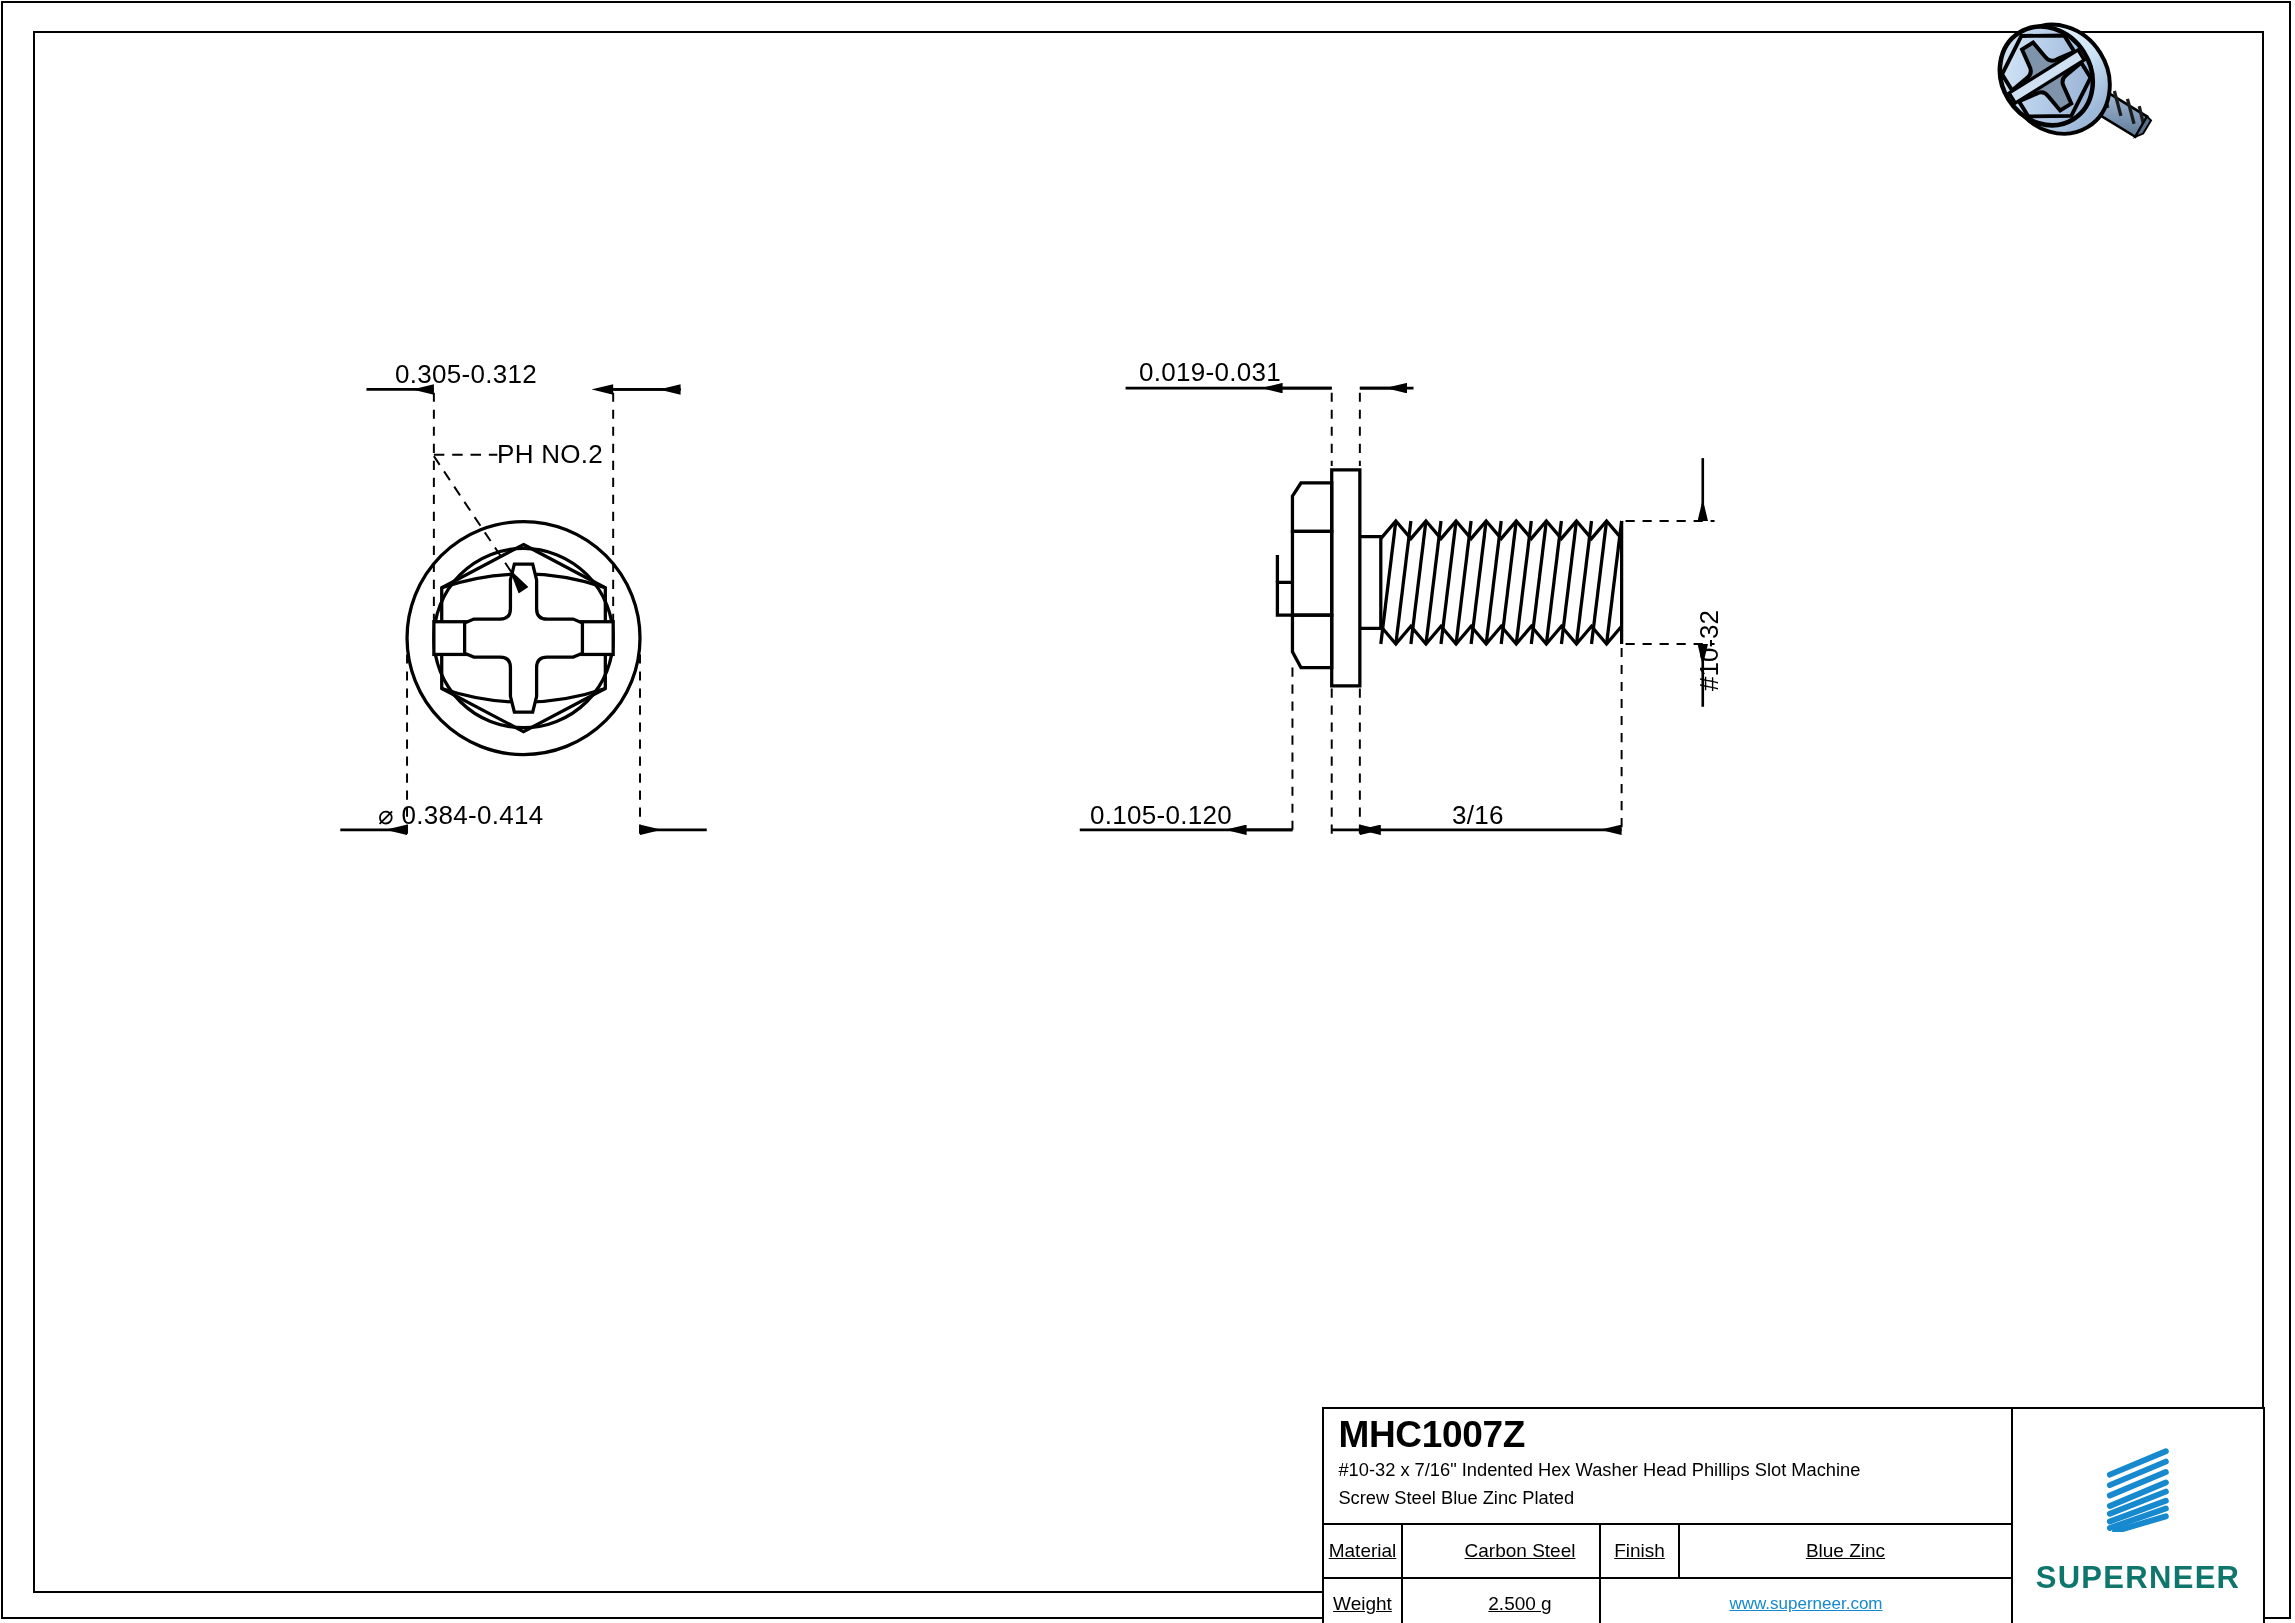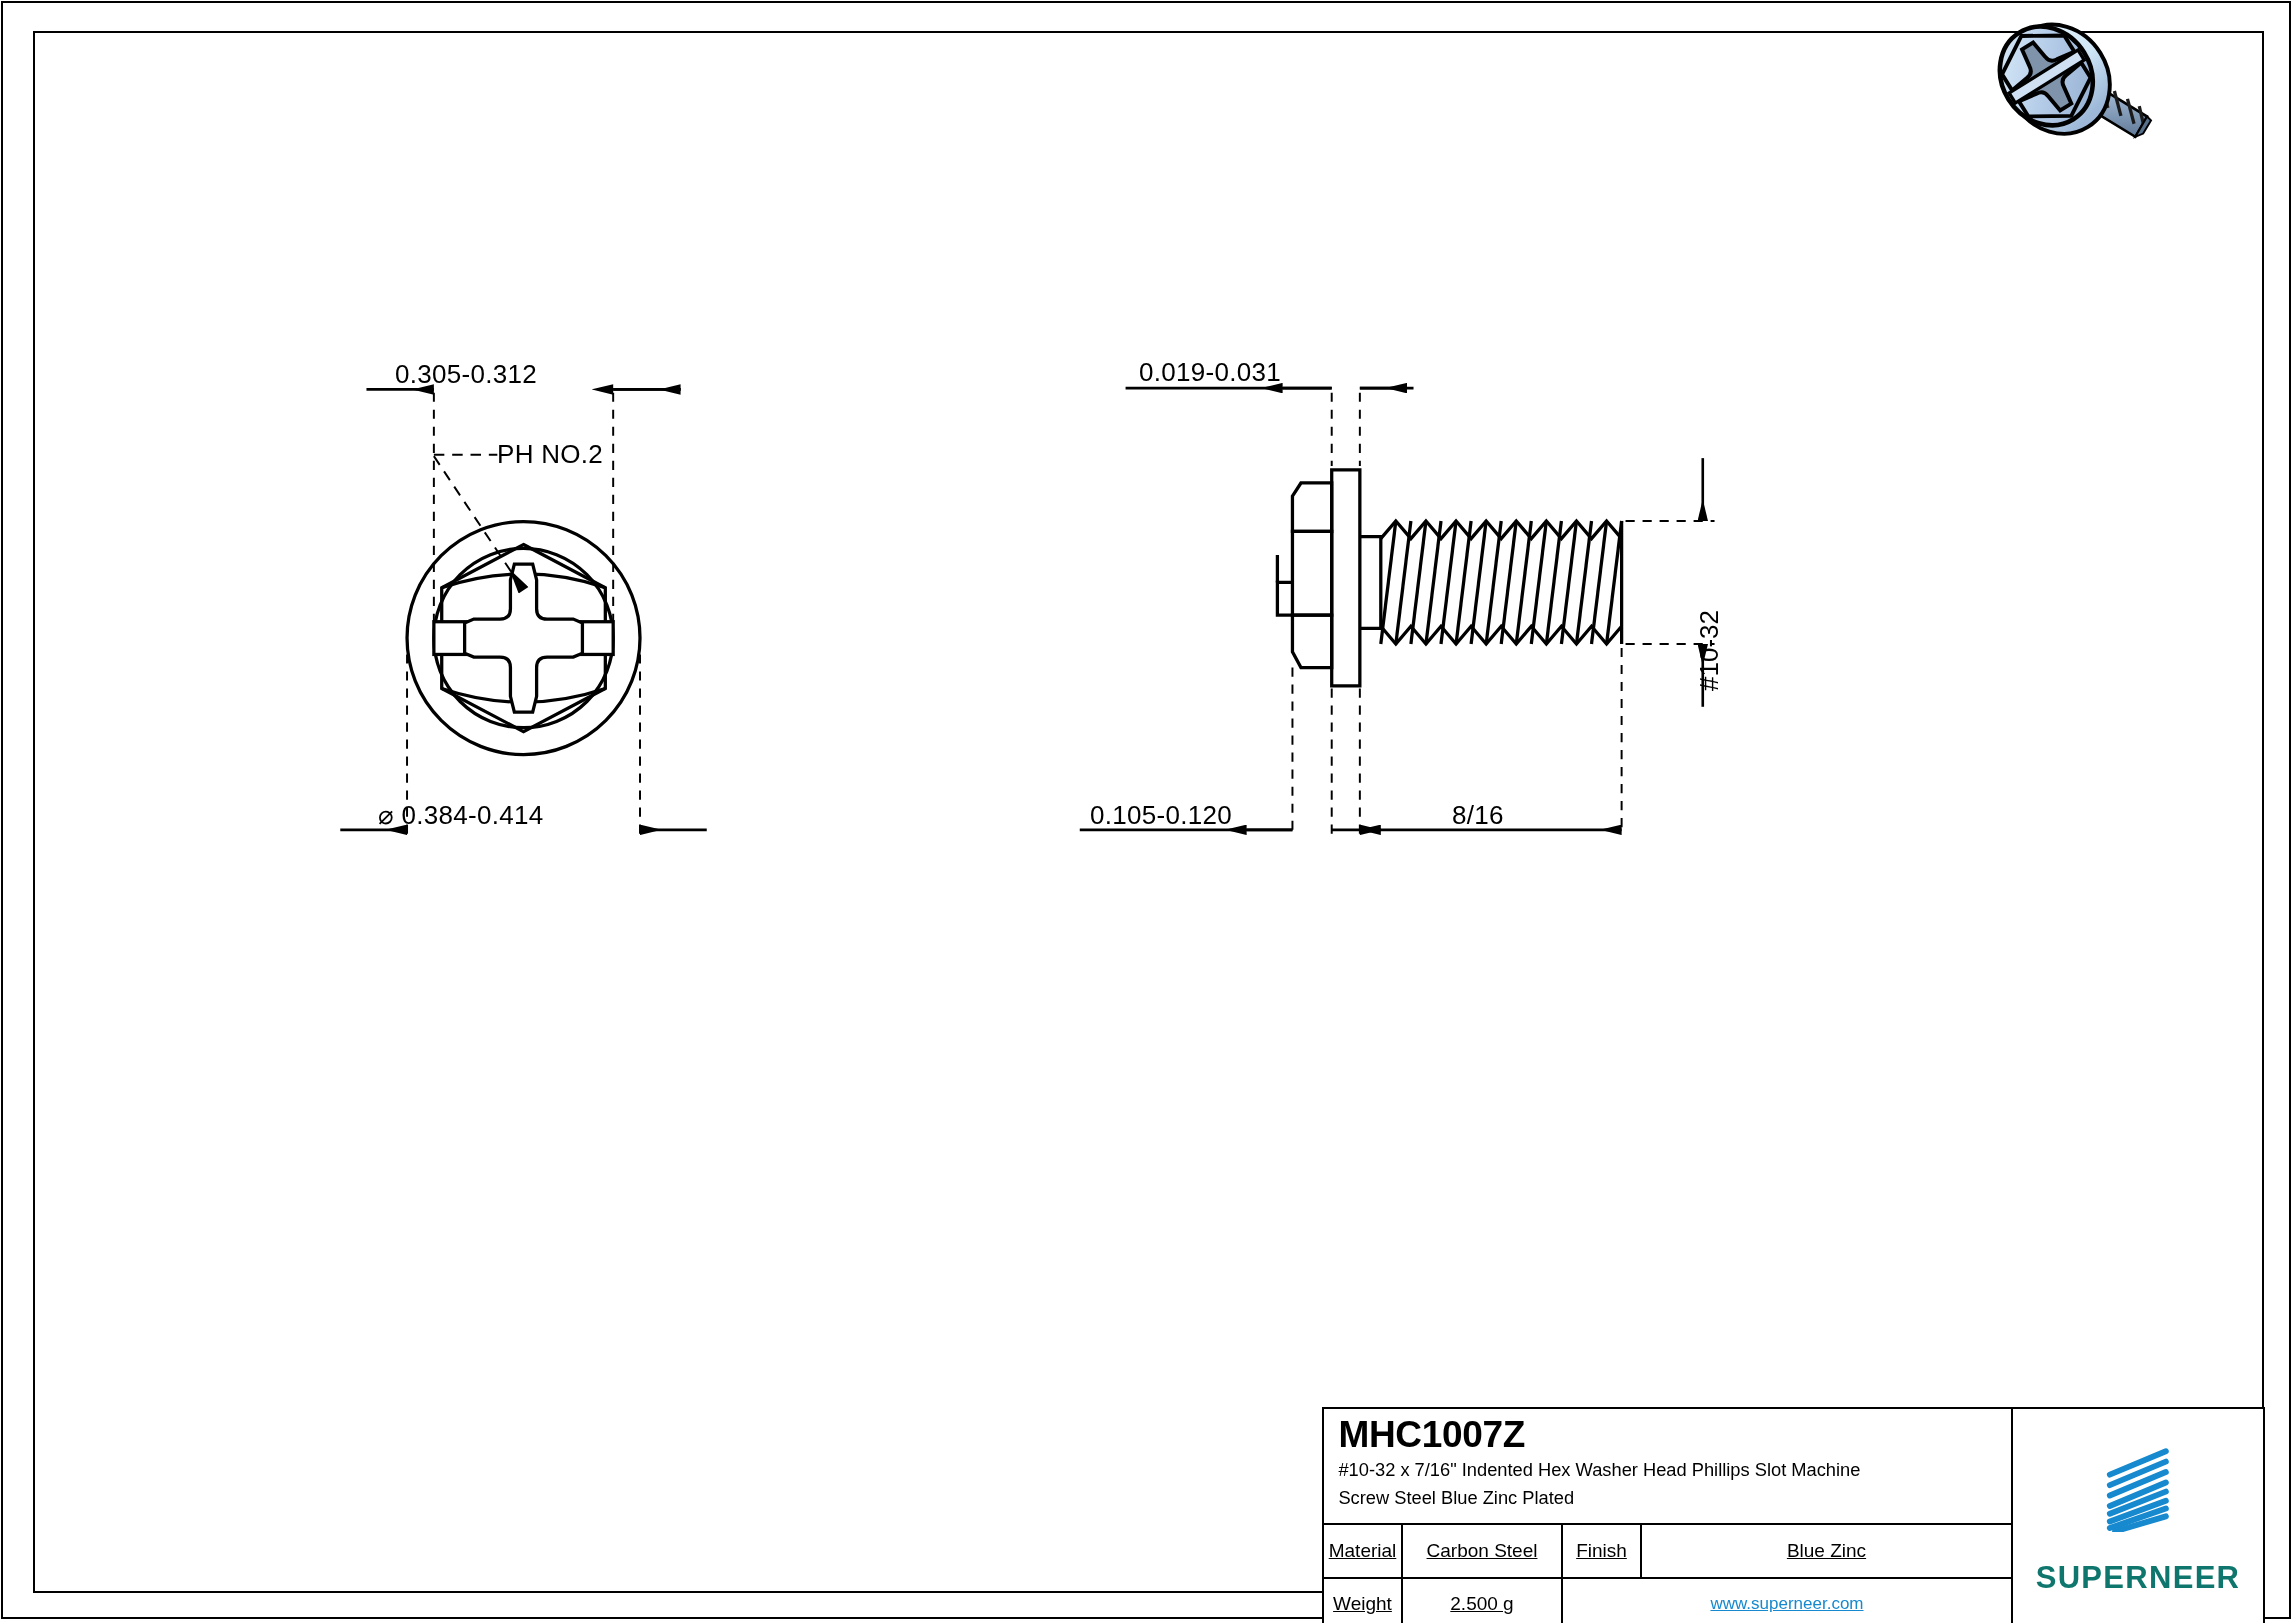--- a/index.html
+++ b/index.html
@@ -27,21 +27,21 @@
   #tb-desc{flex:0 0 116px;padding:6.5px 14.4px 0 14.4px;box-sizing:border-box;
       border-bottom:2px solid #000;}
   #tb-partno{font-size:37px;font-weight:bold;line-height:1.02;letter-spacing:-0.3px;}
   #tb-descline{font-size:18.3px;line-height:1.30;margin-top:4.6px;}
   .tb-row{display:flex;flex:1;border-bottom:2px solid #000;box-sizing:border-box;}
   .tb-row:last-child{border-bottom:none;}
   .tb-cell{display:flex;align-items:center;justify-content:center;
       border-right:2px solid #000;box-sizing:border-box;font-size:19px;text-decoration:underline;}
   .tb-cell:last-child{border-right:none;}
   .c-lbl{flex:0 0 79px;}
-  .c-val{flex:0 0 160px;}
+  .c-val{flex:0 0 160px;margin-left:38px;}
   .c-lbl2{flex:0 0 79px;}
   .c-val2{flex:1;}
   .c-wide{flex:1;}
   .link{color:#1789CE;font-size:17px;}
   #tb-logo{flex:1;display:flex;flex-direction:column;align-items:center;
       justify-content:center;gap:9.2px;}
   #logo-mark{width:73px;height:86px;}
   #logo-word{font-size:31px;font-weight:bold;color:#0f766e;letter-spacing:1.3px;
       line-height:1;margin-top:20px;}
 
@@ -244,21 +244,21 @@
   <div class="dimtext" style="left:395px;top:359px;">0.305-0.312</div>
 
   <div class="dimtext" style="left:497px;top:439px;">PH NO.2</div>
 
   <div class="dimtext" style="left:378px;top:800px;">⌀ 0.384-0.414</div>
 
   <div class="dimtext" style="left:1139px;top:357px;">0.019-0.031</div>
 
   <div class="dimtext" style="left:1090px;top:800px;">0.105-0.120</div>
 
-  <div class="dimtext" style="left:1452px;top:800px;">8/16</div>
+  <div class="dimtext" style="left:1452px;top:800px;">3/16</div>
 
   <div class="vtext" style="left:1694px;top:691px;transform:rotate(-90deg);">#10-32</div>
 
 
   <div id="titleblock">
 
     <div id="tb-left">
 
       <div id="tb-desc">
         <div id="tb-partno">MHC1007Z</div>

